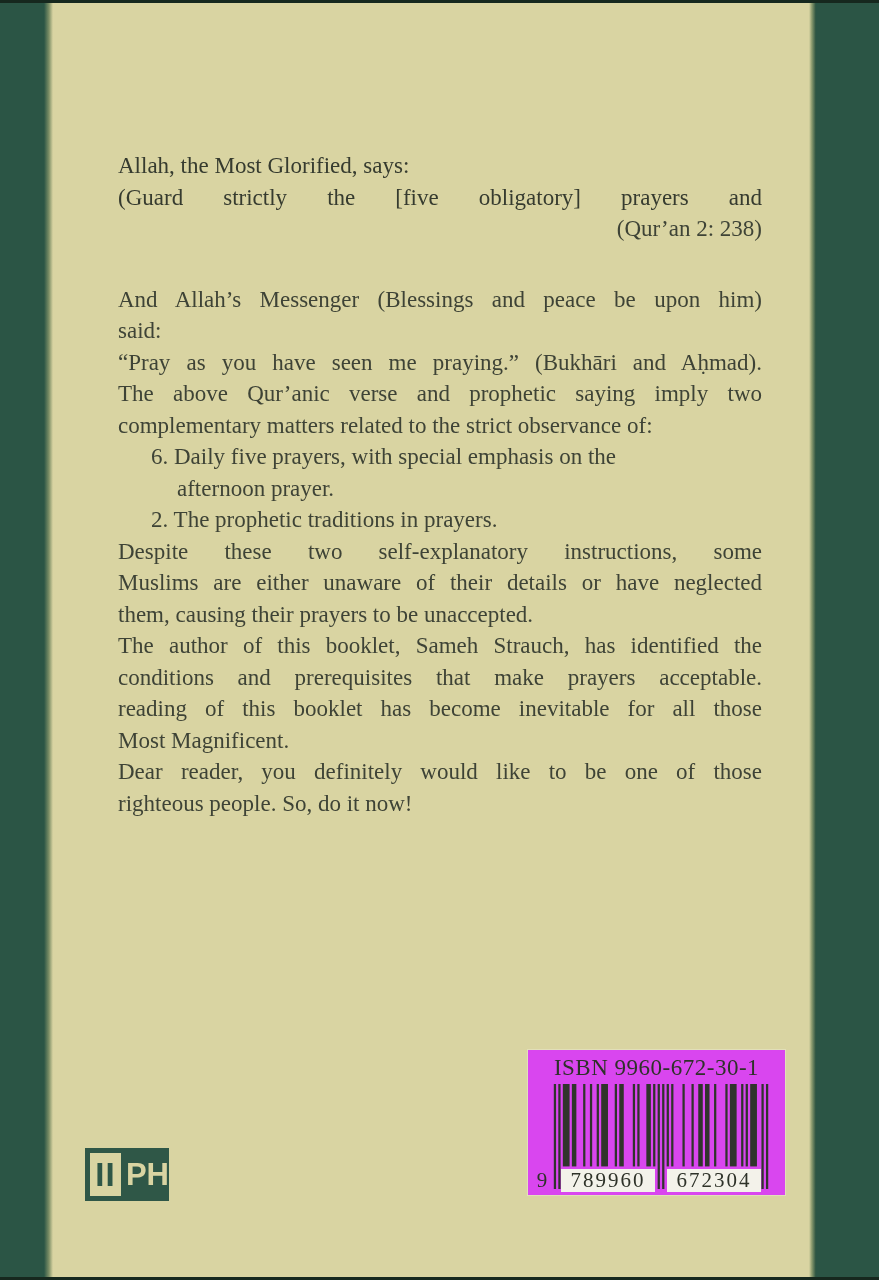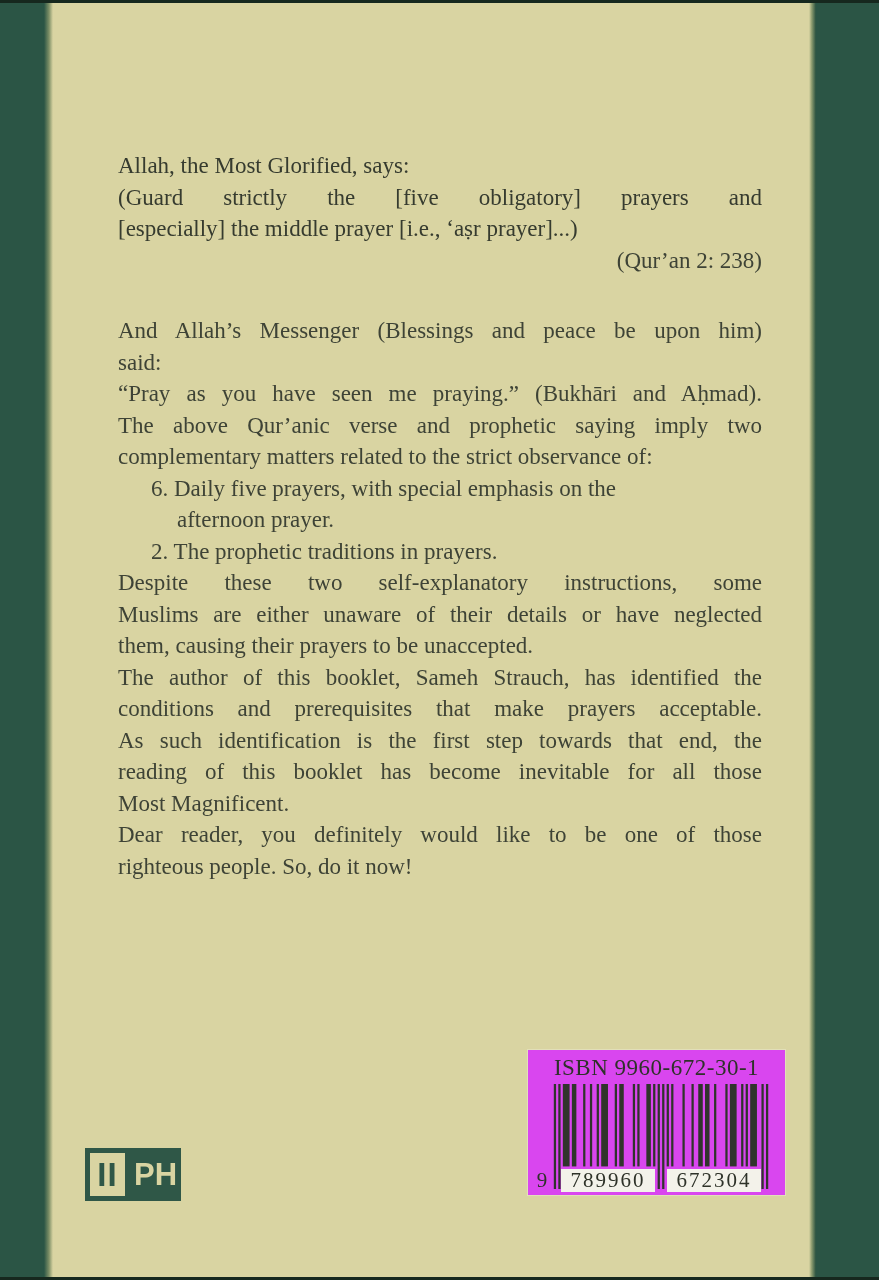--- a/index.html
+++ b/index.html
@@ -53,21 +53,21 @@
   .bc-digit{
     position:absolute;bottom:-3px;font-size:21px;line-height:23px;
     text-align:center;letter-spacing:2px;background:#f3f2ea;white-space:nowrap;
   }
   .bc-first{left:-5px;width:20px;background:transparent;}
   .bc-g1{left:9.5%;width:40%;}
   .bc-g2{left:54.3%;width:40%;}
 
   
   .logo{
-    position:absolute;left:37px;top:1148px;width:96px;height:53px;
+    position:absolute;left:37px;top:1148px;width:84px;height:53px;
     display:flex;z-index:3;
     font-family:"Liberation Sans", sans-serif;font-weight:bold;
   }
   .logo-left{
     width:45px;height:100%;box-sizing:border-box;border:5px solid #2f5747;
     display:flex;align-items:center;justify-content:center;
     color:#2f5747;font-size:33px;letter-spacing:1px;
   }
   .logo-right{
     flex:1;background:#2f5747;color:#d9d4a2;
@@ -77,36 +77,34 @@
 </style>
 </head>
 <body>
 
 <div class="cover">
   <div class="page">
 
     <div class="blurb">
         <div class="line b">Allah, the Most Glorified, says:</div>
         <div class="line j b">(Guard strictly the [five obligatory] prayers and</div>
-        <div class="line b">[especially] the middle prayer [i.e., ‘aṣr prayer]...)</div>
         <div class="line r">(Qur’an 2: 238)</div>
         <div class="line j gap">And Allah’s Messenger (Blessings and peace be upon him)</div>
         <div class="line">said:</div>
         <div class="line j">“Pray as you have seen me praying.” (Bukhāri and Aḥmad).</div>
         <div class="line j">The above Qur’anic verse and prophetic saying imply two</div>
         <div class="line">complementary matters related to the strict observance of:</div>
         <div class="line i1">6. Daily five prayers, with special emphasis on the</div>
         <div class="line i2">afternoon prayer.</div>
         <div class="line i1">2. The prophetic traditions in prayers.</div>
         <div class="line j">Despite these two self-explanatory instructions, some</div>
         <div class="line j">Muslims are either unaware of their details or have neglected</div>
         <div class="line">them, causing their prayers to be unaccepted.</div>
         <div class="line j">The author of this booklet, Sameh Strauch, has identified the</div>
         <div class="line j">conditions and prerequisites that make prayers acceptable.</div>
-        <div class="line j">As such identification is the first step towards that end, the</div>
         <div class="line j">reading of this booklet has become inevitable for all those</div>
         <div class="line">Most Magnificent.</div>
         <div class="line j">Dear reader, you definitely would like to be one of those</div>
         <div class="line">righteous people. So, do it now!</div>
       </div>
 
     <div class="barcode-panel">
       <div class="isbn-label">ISBN 9960-672-30-1</div>
       <div class="bars">
         <svg viewBox="0 0 105 107" preserveAspectRatio="none" xmlns="http://www.w3.org/2000/svg">

